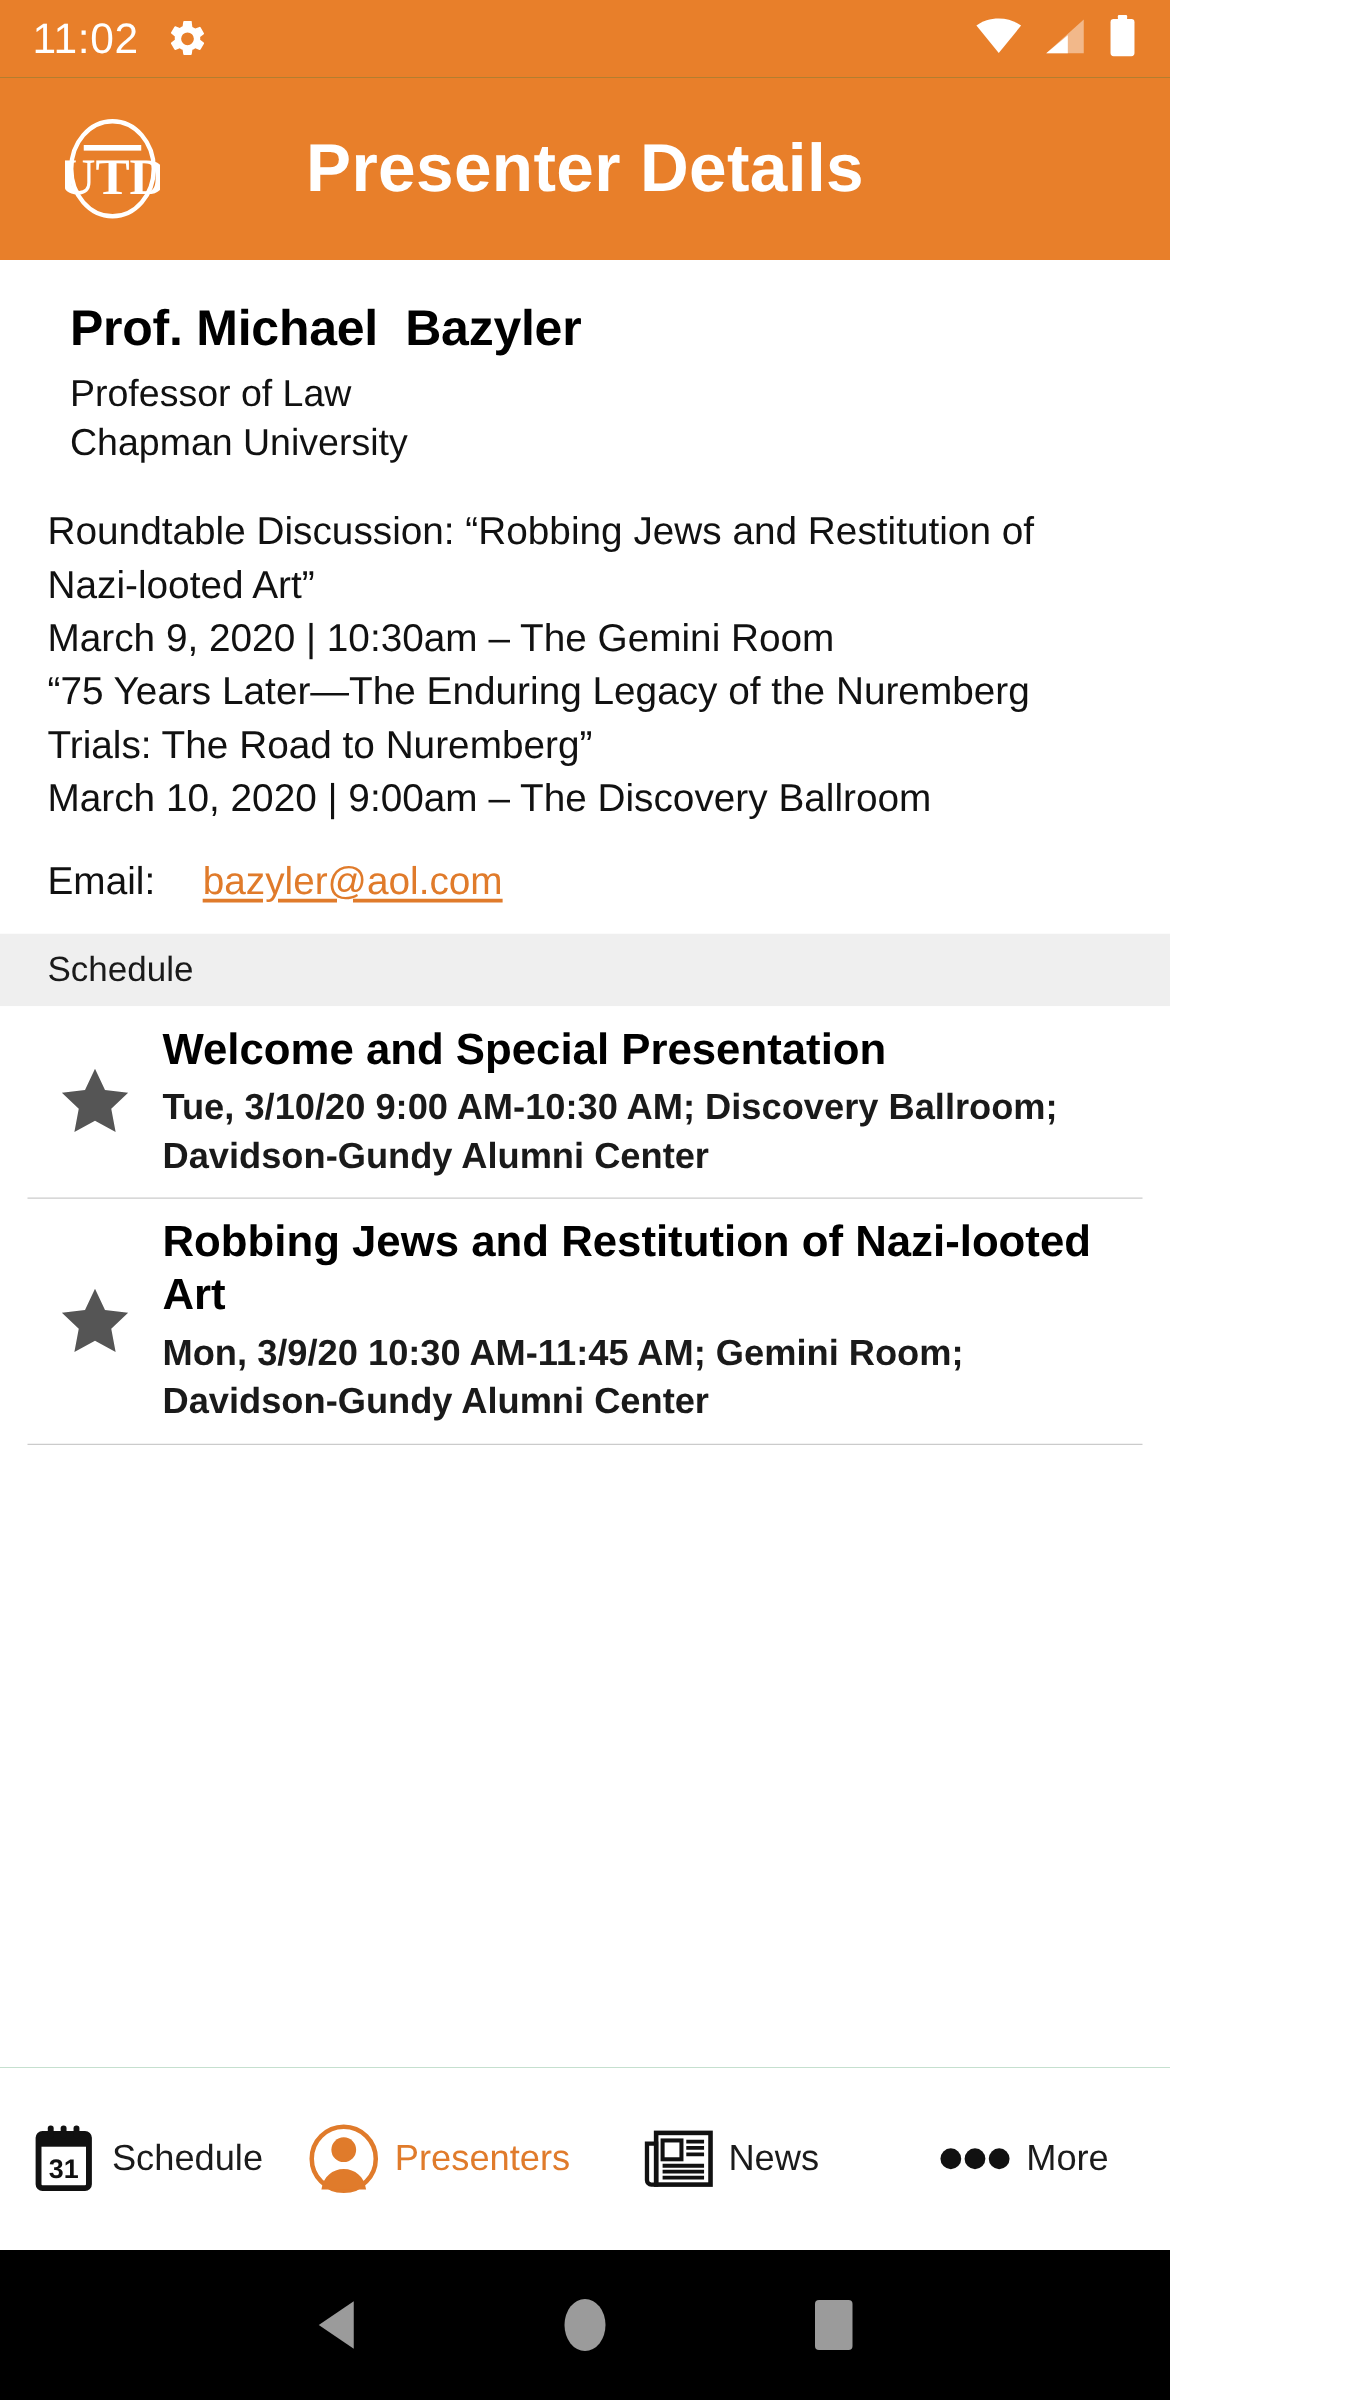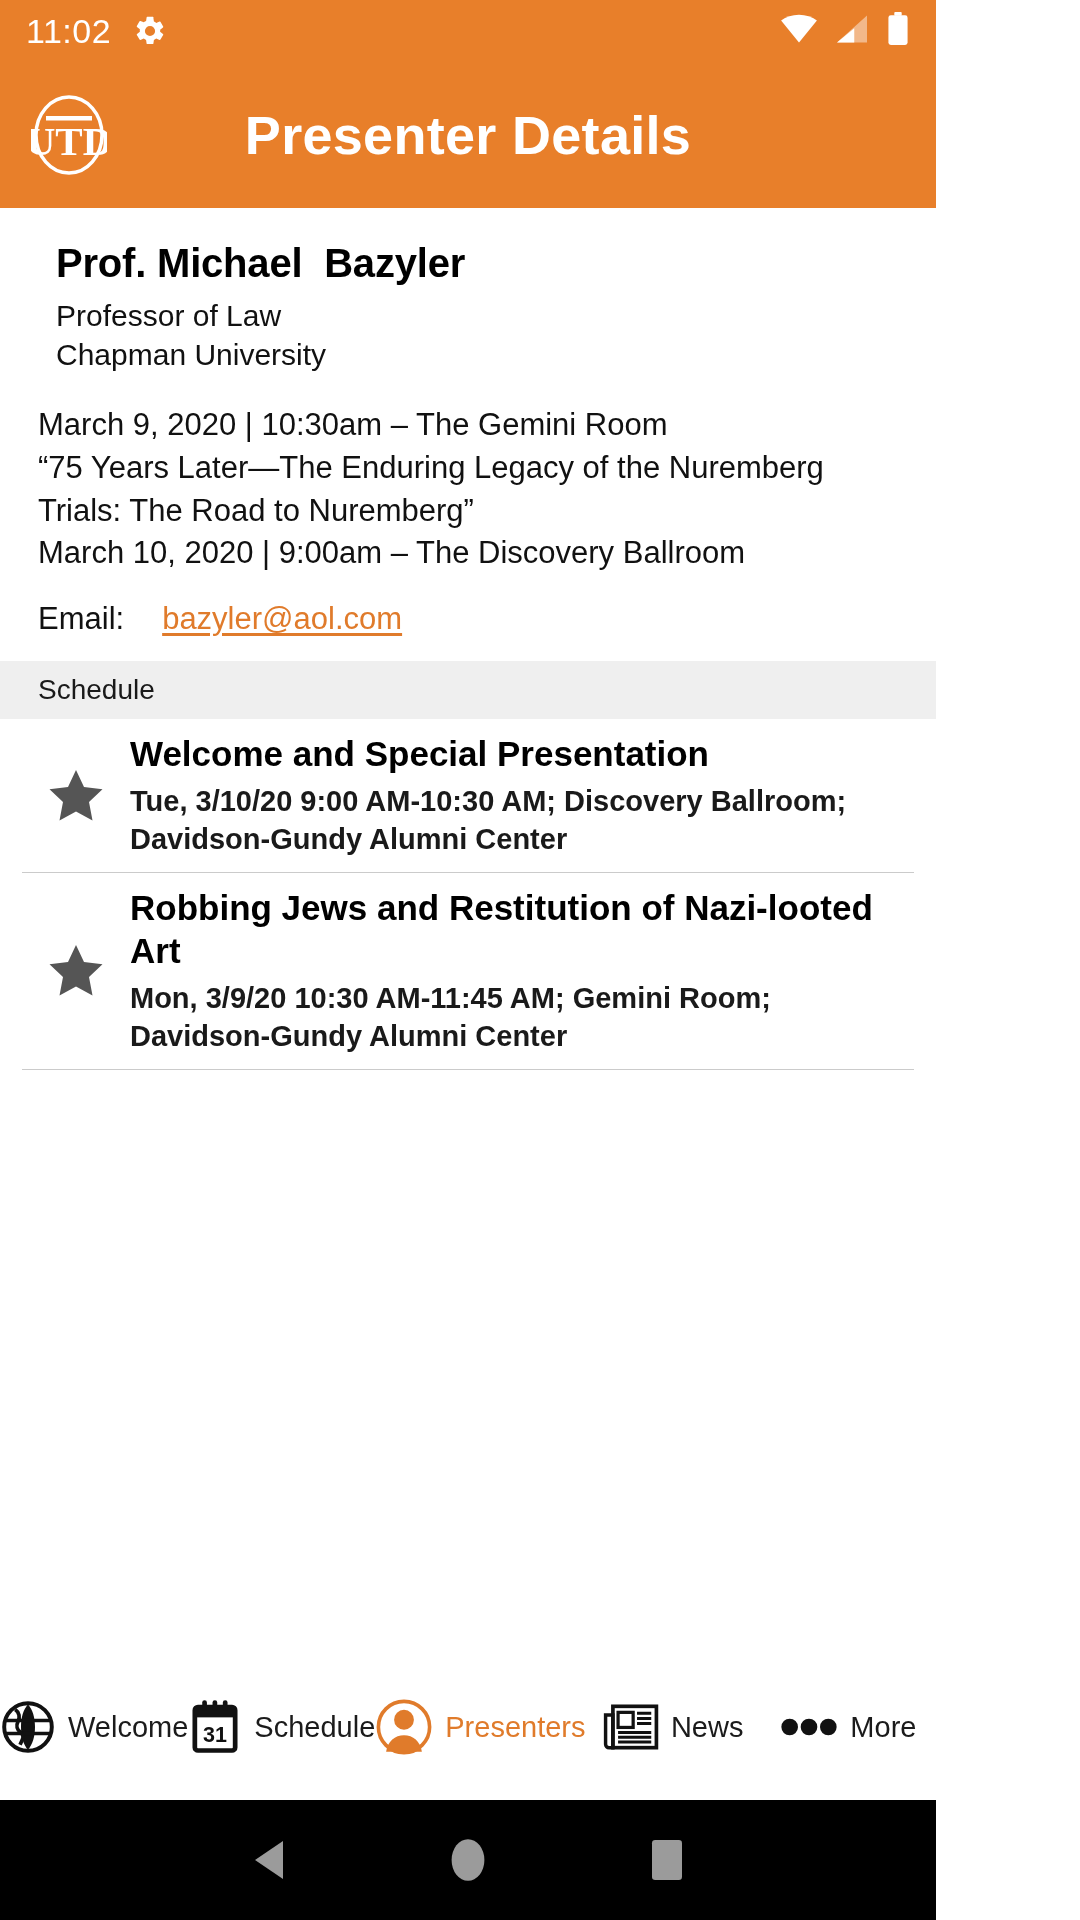--- a/index.html
+++ b/index.html
@@ -19,21 +19,21 @@
   }
   .status-time { font-size:34px; font-weight:400; letter-spacing:0.5px; line-height:1; }
   .gear-icon { margin-left:22px; display:flex; align-items:center; }
   .status-right { margin-left:auto; display:flex; align-items:center; gap:16px; }
 
   
   .appbar {
     height:146px; background:#E87F2A; flex:0 0 146px;
     display:flex; align-items:center; position:relative;
   }
-  .utd-logo { margin-left:31px; width:76px; height:84px; display:block; }
+  .utd-logo { margin-left:52px; width:76px; height:84px; display:block; }
   .appbar-title {
     position:absolute; left:0; right:0; text-align:center;
     font-size:54px; font-weight:bold; color:#fff; letter-spacing:0.3px;
     pointer-events:none;
   }
 
   
   .content { flex:1 1 auto; background:#fff; overflow:hidden; }
 
   .presenter-block { padding:32px 56px 0 56px; }
@@ -161,20 +161,21 @@
 
   <div class="content">
 
     <div class="presenter-block">
       <div class="presenter-name">Prof. Michael  Bazyler</div>
       <div class="presenter-sub">Professor of Law</div>
       <div class="presenter-sub" style="margin-top:0">Chapman University</div>
     </div>
 
     <div class="bio-block">
+      <div class="bio-line">Roundtable Discussion: “Robbing Jews and Restitution of Nazi-looted Art”</div>
       <div class="bio-line">March 9, 2020 | 10:30am – The Gemini Room</div>
       <div class="bio-line">“75 Years Later—The Enduring Legacy of the Nuremberg Trials: The Road to Nuremberg”</div>
       <div class="bio-line">March 10, 2020 | 9:00am – The Discovery Ballroom</div>
     </div>
 
     <div class="email-row">
       <span class="email-label">Email:</span>
       <span class="email-link">bazyler@aol.com</span>
     </div>
 
@@ -210,31 +211,20 @@
         </span>
       </div>
 
       <div class="divider"></div>
 
     </div>
   </div>
 
   <div class="tabbar">
 
-    <div class="tab">
-      <span class="tab-icon">
-        <svg width="56" height="56" viewBox="0 0 24 24">
-          <circle cx="12" cy="12" r="10.2" fill="none" stroke="#111" stroke-width="1.7"></circle>
-          <path d="M12 2.2c-2 2.4-3 5.6-3 9.8s1 7.4 3 9.8c2-2.4 3-5.6 3-9.8s-1-7.4-3-9.8z" fill="#111"></path>
-          <path d="M2.4 9.2h19.2M2.4 14.8h19.2" stroke="#111" stroke-width="1.5" fill="none"></path>
-          <path d="M6.5 4.5c1.8 1.2 2.2 3.4 1.2 5.2-.9 1.7-.4 3.6 1.1 4.6 1 .7 1.3 2 .8 3.1l-1 2.2" fill="none" stroke="#111" stroke-width="1.6"></path>
-        </svg>
-      </span>
-      <span class="tab-label">Welcome</span>
-    </div>
 
     <div class="tab">
       <span class="tab-icon">
         <svg width="54" height="56" viewBox="0 0 24 25">
           <rect x="3" y="3.6" width="18" height="19.4" rx="1.4" fill="none" stroke="#111" stroke-width="2.1"></rect>
           <rect x="3" y="3.6" width="18" height="4.6" fill="#111"></rect>
           <rect x="6.3" y="0.6" width="2.1" height="4.6" rx="1" fill="#111"></rect>
           <rect x="10.9" y="0.6" width="2.1" height="4.6" rx="1" fill="#111"></rect>
           <rect x="15.5" y="0.6" width="2.1" height="4.6" rx="1" fill="#111"></rect>
           <text x="12" y="19.3" text-anchor="middle" font-family="'Liberation Sans', sans-serif" font-size="9.6" font-weight="bold" fill="#111">31</text>

